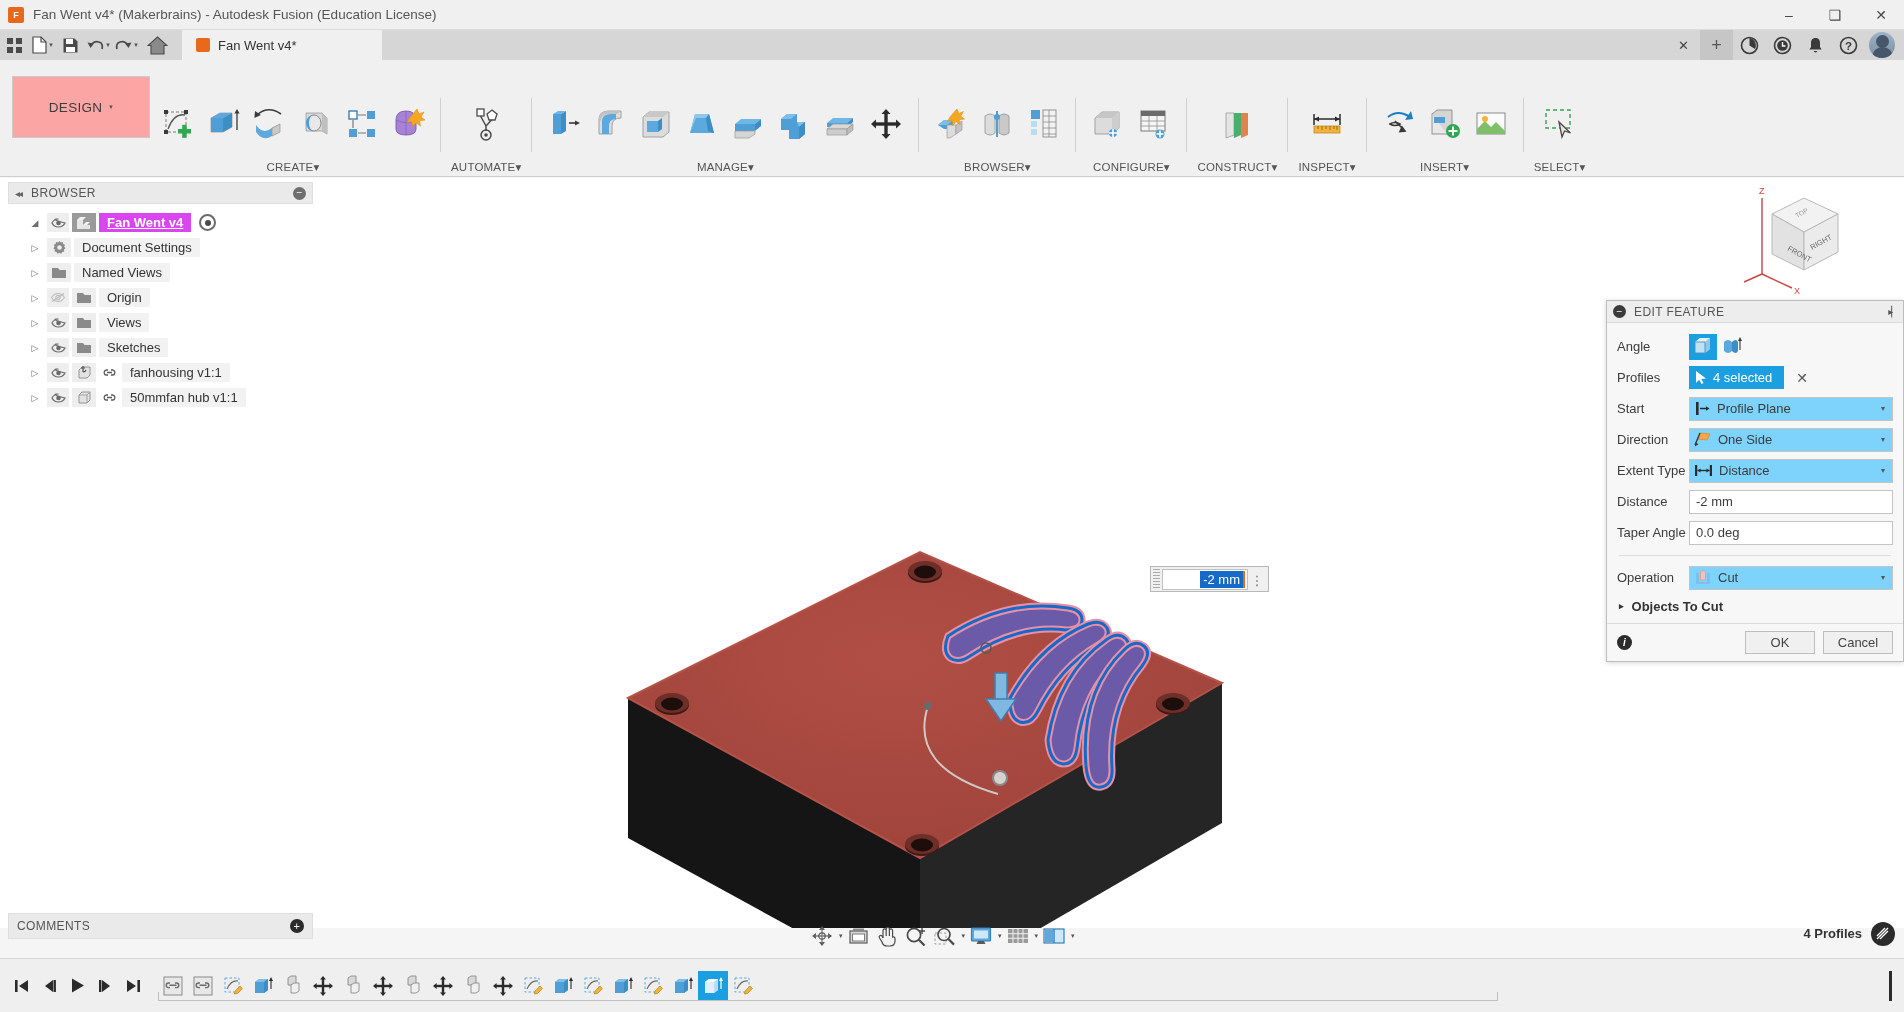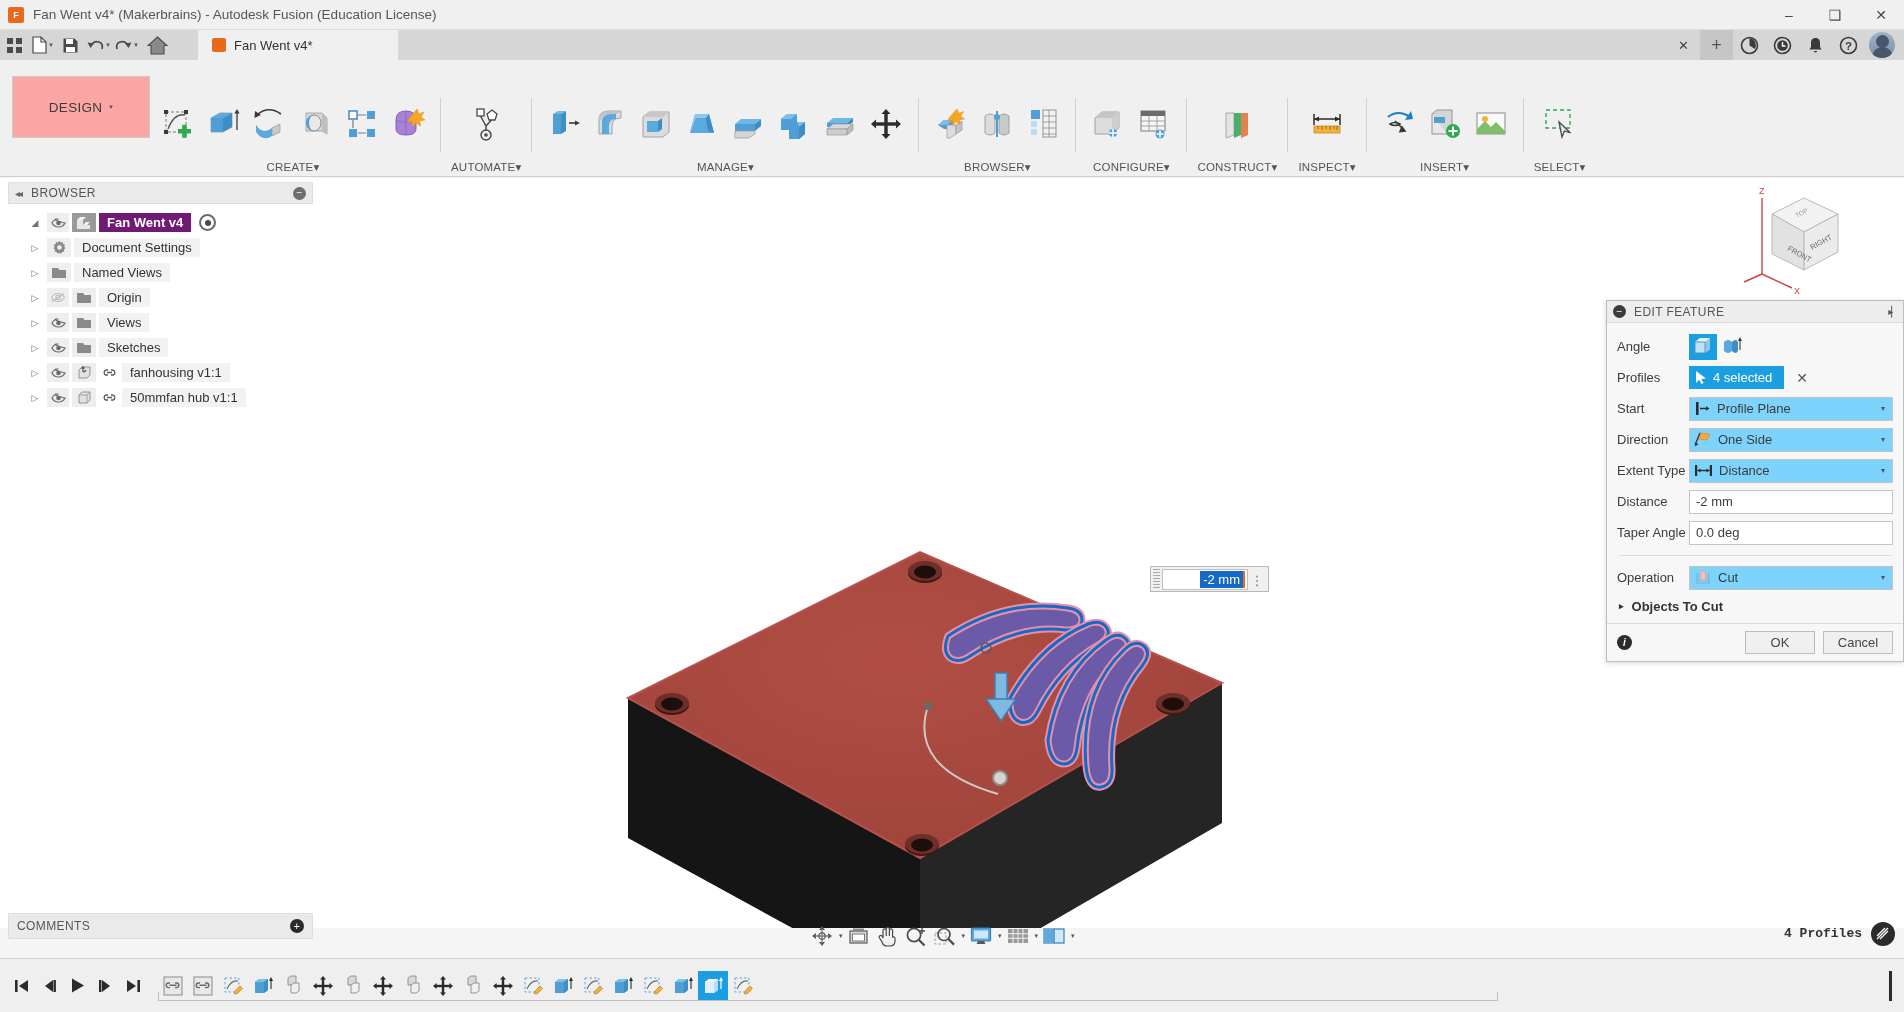--- a/index.html
+++ b/index.html
@@ -35,21 +35,21 @@
     position: absolute; top: 30px; left: 0; width: 1904px; height: 30px;
     background: #d6d6d6; display: flex; align-items: center;
   }
   .qa-ic {
     width: 28px; height: 26px; display: flex; align-items: center;
     justify-content: center; color: #4a4a4a; position: relative;
   }
   .qa-ic svg { display:block; }
   .caret-sm { font-size: 7px; margin-left: 1px; color:#555; }
   .doctab {
-    margin-left: 24px; height: 30px; min-width: 200px; padding: 0 14px;
+    margin-left: 8px; height: 30px; min-width: 200px; padding: 0 14px;
     background: #f0f0f0; display: flex; align-items: center; gap: 8px;
     font-size: 13px; color: #333;
   }
   .doctab-ic { width: 14px; height: 14px; background: #e8691b; border-radius: 2px; }
   .qa-right { margin-left: auto; display: flex; align-items: center; height: 30px; }
   .hdr-ic {
     width: 33px; height: 30px; display: flex; align-items: center;
     justify-content: center; color: #444;
   }
   .hdr-ic.plus-active { background: #c6c6c6; }
@@ -124,21 +124,21 @@
   .tarrow {
     width: 18px; text-align: center; color: #6e6e6e; font-size: 9px; flex: 0 0 18px;
   }
   .teye, .tfolder, .tgear, .tbody, .tlink {
     display: flex; align-items: center; justify-content: center; flex: 0 0 auto;
   }
   .teye { width: 22px; height: 19px; background: #eeeeee; }
   .tfolder { width: 24px; height: 19px; background: #eeeeee; }
   .tlabel { padding: 0 8px; height: 19px; line-height: 19px; background: #f2f2f2; color: #333; }
   .trow.root .tlabel {
-    background: #701a75; color: #fff; font-weight: bold;
+    background: #d946ef; color: #fff; font-weight: bold; text-decoration: underline;
   }
   .trow.root .tfolder { background: #9a9a9a; }
   .rootdot {
     width: 17px; height: 17px; border-radius: 50%; border: 2px solid #6a6a6a;
     background: #fff; margin-left: 5px; position: relative;
   }
   .rootdot::after {
     content:''; position:absolute; left:3.5px; top:3.5px; width:6px; height:6px;
     border-radius:50%; background:#4a4a4a;
   }
@@ -245,21 +245,21 @@
   .navbar {
     position: absolute; left: 808px; top: 920px; height: 32px;
     display: flex; align-items: center; gap: 2px;
   }
   .nav-ic {
     height: 28px; display: flex; align-items: center; justify-content: center;
     padding: 0 3px; color: #4a4a4a;
   }
   .profiles-status {
     position: absolute; right: 42px; top: 926px; font-size: 13px;
-    font-weight: bold; color: #333; font-family: Liberation Mono, monospace;
+    font-weight: bold; color: #333;
   }
   .status-circle {
     position: absolute; right: 9px; top: 922px; width: 24px; height: 24px;
     border-radius: 50%; background: #2b2b2b; display:flex; align-items:center;
     justify-content:center;
   }
   .timeline {
     position: absolute; left: 0; top: 958px; width: 1904px; height: 54px;
     background: #efefef; border-top: 1px solid #d5d5d5;
     display: flex; align-items: center;

